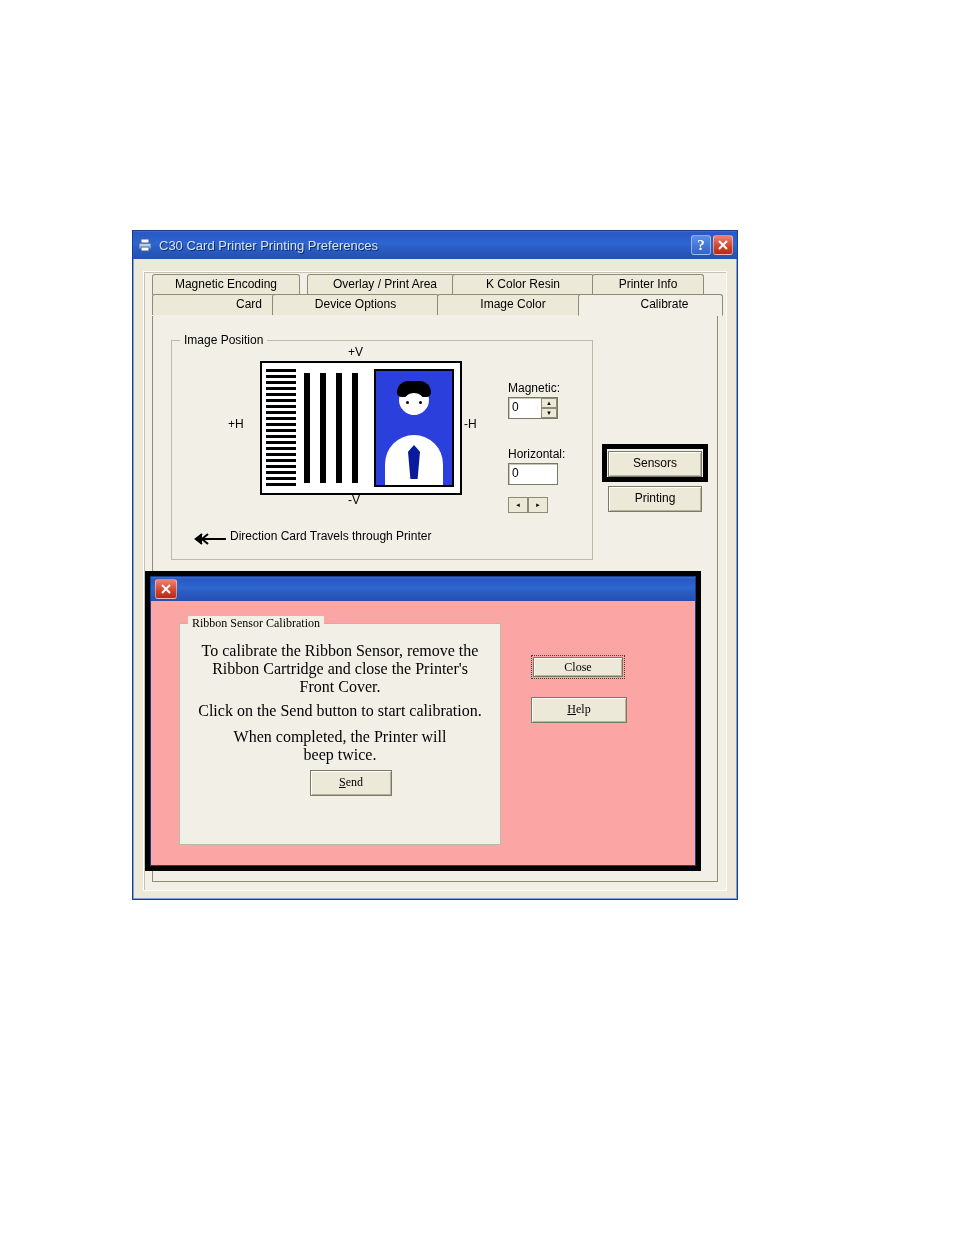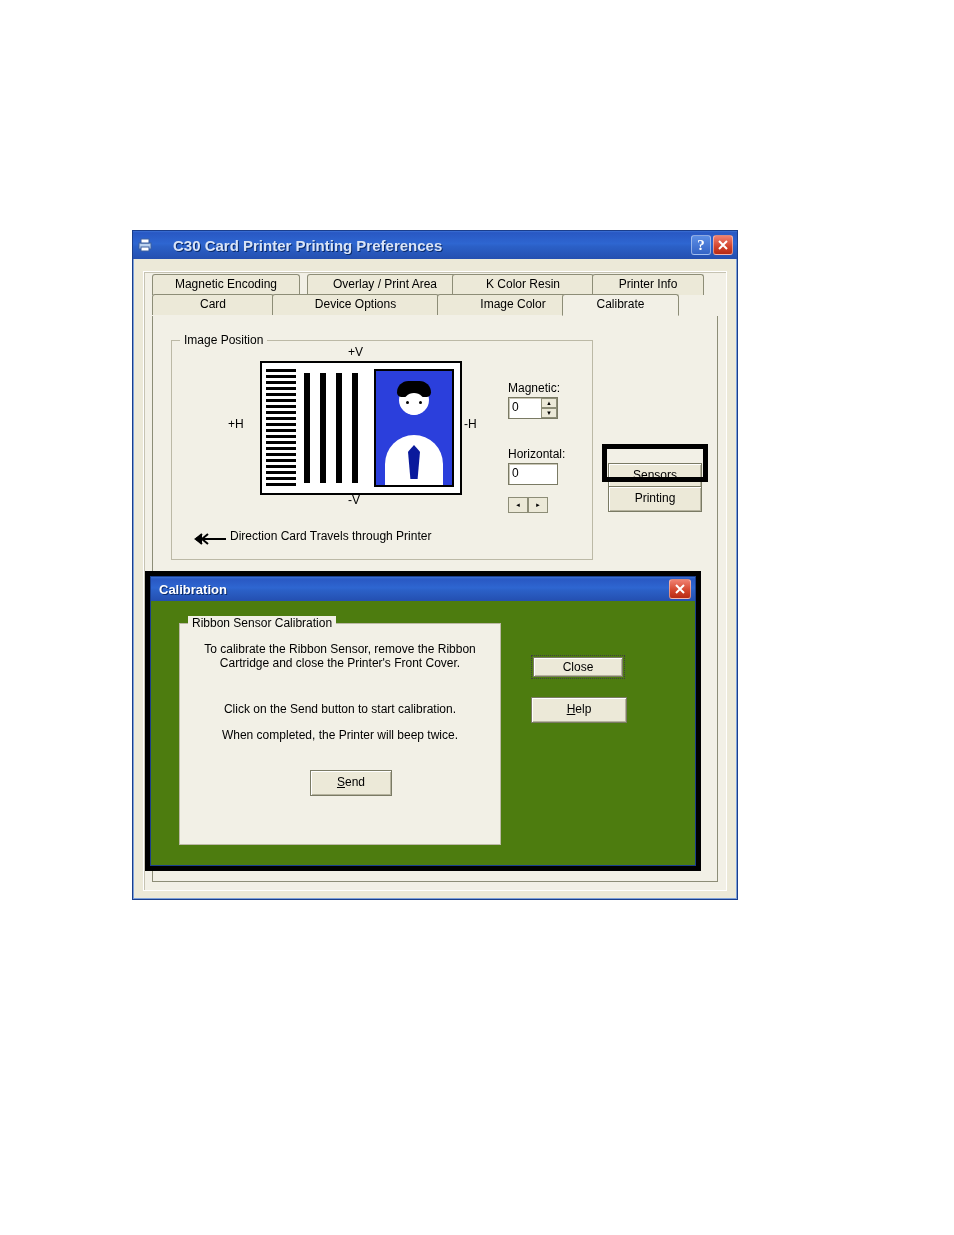--- a/index.html
+++ b/index.html
@@ -34,26 +34,25 @@
     align-items: center;
     padding: 0 4px;
     color: #d9e4f7;
   }
   .titlebar .icon {
     width: 16px; height: 16px;
     margin-right: 6px;
     display:flex; align-items:center; justify-content:center;
   }
   .titlebar .title {
-    font-weight: bold;
-    font-size: 15px;
+    font-weight: normal;
+    font-size: 13px;
     text-shadow: 1px 1px 0 #0a2a6a;
     flex: 1 1 auto;
     white-space: nowrap;
-    margin-left: 14px;
   }
   .titlebar .winbtn {
     width: 20px; height: 20px;
     margin-left: 2px;
     border: 1px solid #ffffff70;
     border-radius: 3px;
     display:flex; align-items:center; justify-content:center;
     font-weight: bold;
     color:#fff;
     box-sizing: border-box;
@@ -94,24 +93,24 @@
   .tab.active {
     background: #f2f0e6;
     border-bottom: 1px solid #f2f0e6;
     z-index: 5;
     font-size: 12px;
   }
   .tab-t1 { left:0;   width:146px; }
   .tab-t2 { left:155px; width:154px; }
   .tab-t3 { left:300px; width:140px; }
   .tab-t4 { left:440px; width:110px; }
-  .tab-b1 { left:0;   width:120px; }
+  .tab-b1 { left:0;   width:120px;padding-left:36px; }
   .tab-b2 { left:120px; width:165px;text-align:center; }
   .tab-b3 { left:285px; width:150px; }
-  .tab-b4 { left:410px; width:115px; }
+  .tab-b4 { left:426px; width:115px;padding-left:28px; }
   .tab-panel {
     position: absolute;
     left: 8px; right: 8px; top: 44px; bottom: 8px;
     border: 1px solid #8d8d77;
     border-top: none;
     background: #f2f0e6;
   }
 
   
   .groupbox {
@@ -221,21 +220,21 @@
 
   .xpbutton {
     position:absolute;
     width: 92px; height: 24px;
     background: #ece9d8;
     border: 1px solid #7a7a64;
     box-shadow: inset 1px 1px 0 #fff, inset -1px -1px 0 #b6b39e;
     text-align:center; line-height:22px;
     font-size:12px;
   }
-  .btn-sensors { left: 455px; top: 135px; margin-top: 12px; }
+  .btn-sensors { left: 455px; top: 135px; }
   .btn-settings { left: 455px; top: 170px; }
   .sensors-highlight {
     position:absolute; left:449px; top:128px; width:106px; height:38px;
     border: 5px solid #000; box-sizing: border-box;
     pointer-events:none;
   }
 
   
   .dialog-wrap {
     position:absolute; left:12px; top:340px; width:556px; height:300px;
@@ -257,26 +256,27 @@
     flex:1; padding-left:4px;
   }
   .dialog .dclose {
     width:20px; height:18px; border:1px solid #ffffff70; border-radius:3px;
     background: linear-gradient(to bottom, #f08070, #d2432b 60%, #b72a14);
     color:#fff; font-weight:bold; font-size:13px;
     display:flex; align-items:center; justify-content:center;
   }
   .dialog .dbody {
     position:absolute; top:24px; left:0; right:0; bottom:0;
-    background:#4d7c0f;
+    background:#fca5a5;
+    font-family:Liberation Serif, serif;
   }
   .ribbongroup {
     left:28px; top:22px; width:320px; height:220px;
   }
-  .ribbon-text { position:absolute; left:0; right:0; text-align:center; font-size:12px; }
+  .ribbon-text { position:absolute; left:0; right:0; text-align:center; font-size:16px; }
   .rt1 { top:18px; }
   .rt2 { top:78px; }
   .rt3 { top:104px; }
   .btn-send {
     left:130px; top:146px; width:80px; height:24px;
   }
   .btn-help-d { left:380px; top:96px; width:94px; height:24px; }
 
   .uline { text-decoration: underline; }
 </style>
@@ -376,21 +376,20 @@
 
         <div class="xpbutton btn-sensors">Sensors</div>
         <div class="xpbutton btn-settings">Printing</div>
         <div class="sensors-highlight"></div>
       </div>
     </div>
 
     <div class="dialog-wrap">
       <div class="dialog">
         <div class="dtitlebar">
-          <span class="dtitle">Calibration</span>
           <span class="dclose">
             <svg width="10" height="10" viewBox="0 0 10 10">
                 <path d="M1 1 L9 9 M9 1 L1 9" stroke="#fff" stroke-width="2"></path>
               </svg>
           </span>
         </div>
         <div class="dbody">
           <div class="groupbox ribbongroup">
             <span class="legend">Ribbon Sensor Calibration</span>
             <div class="ribbon-text rt1" style="padding:0 18px;">To calibrate the Ribbon Sensor, remove the Ribbon Cartridge and close the Printer's Front Cover.</div>

